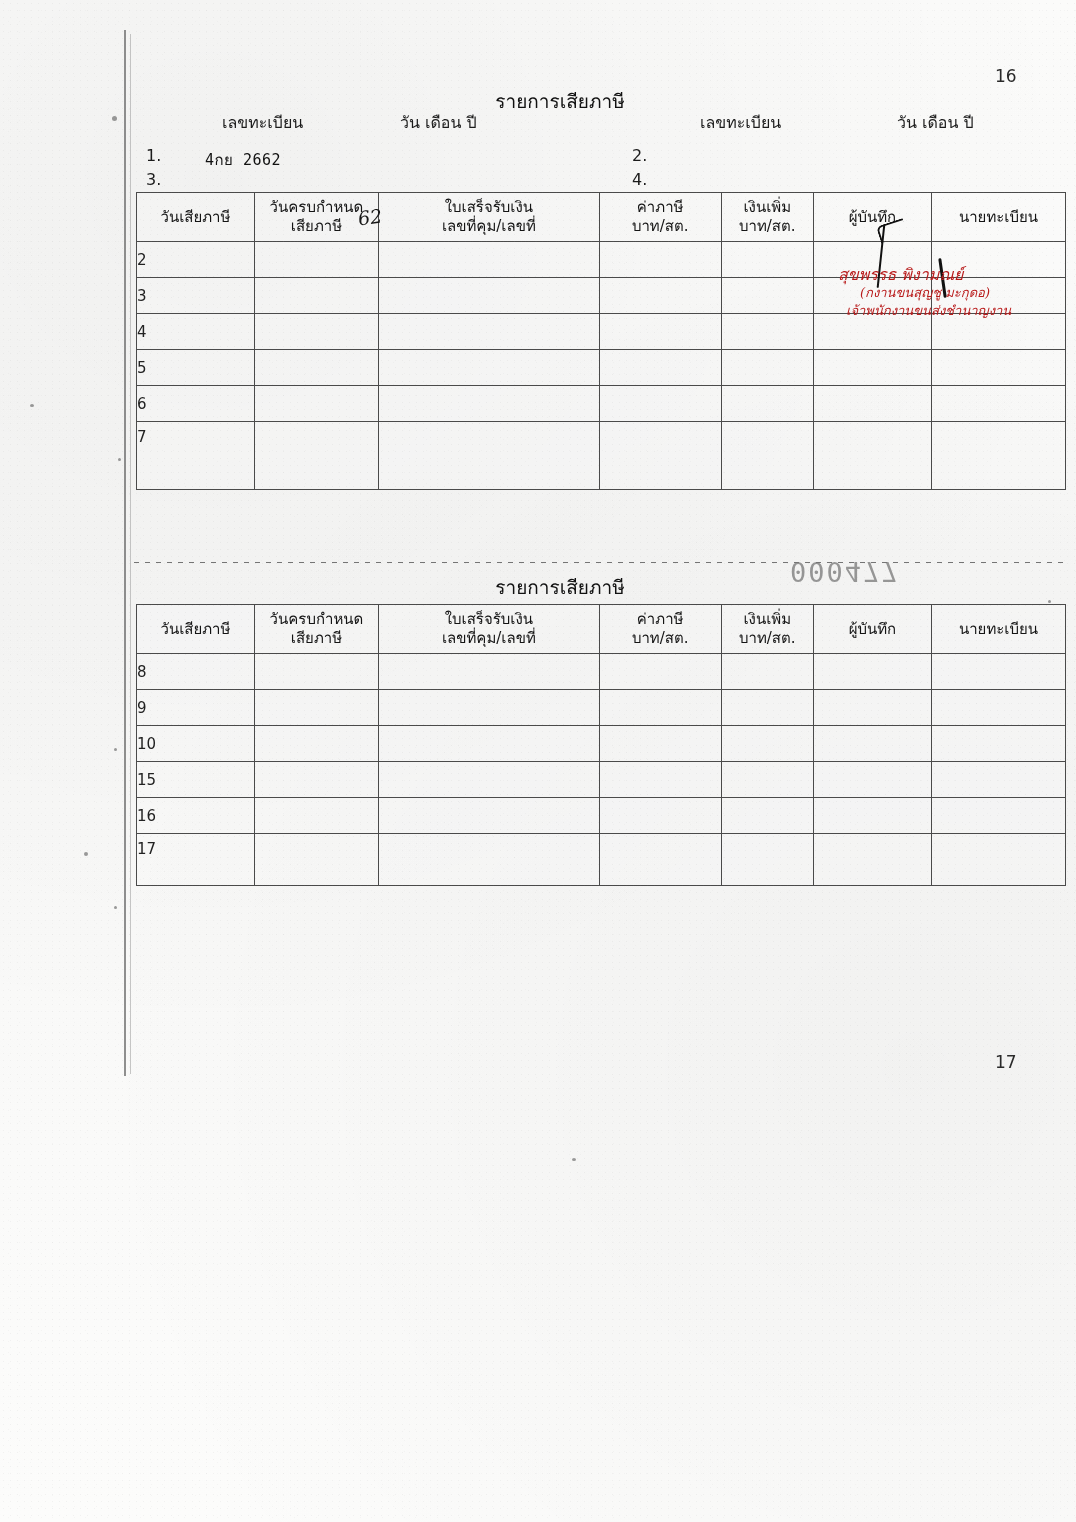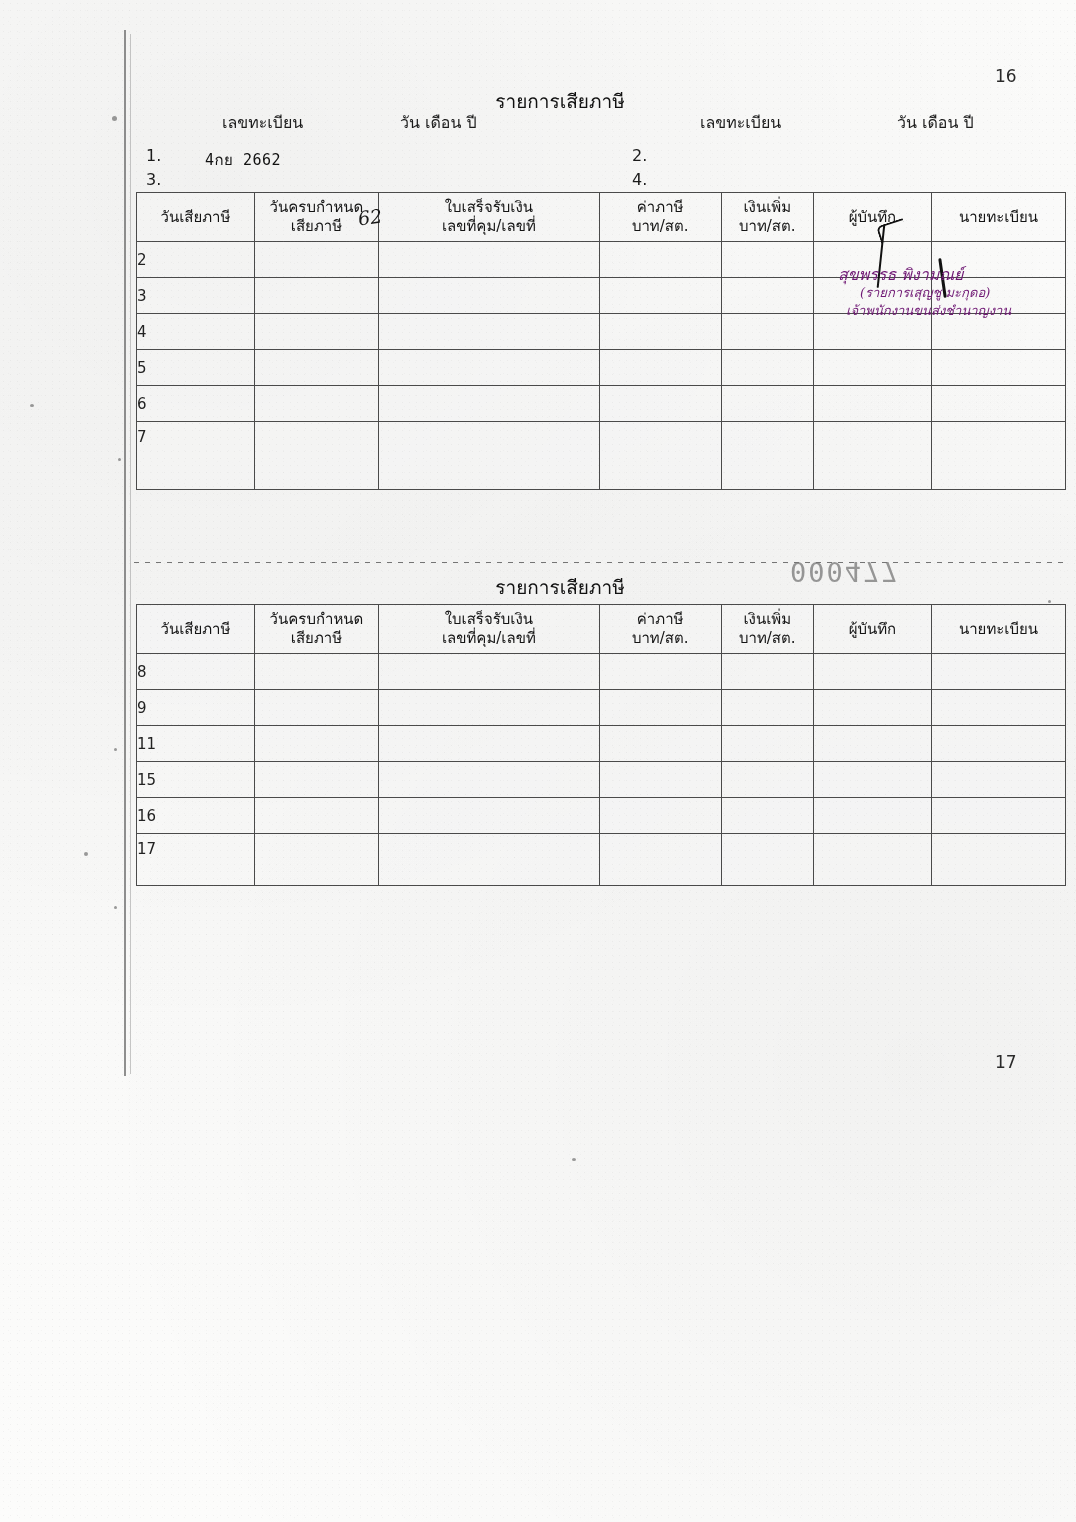--- a/index.html
+++ b/index.html
@@ -114,21 +114,21 @@
   }
   .tear-ghost{
     position:absolute;left:790px;top:556px;font-size:27px;color:#777;
     font-family:"DejaVu Sans Mono","Liberation Mono",monospace;
     transform:scaleY(-1);opacity:.75;letter-spacing:2px;
   }
 
   
   .sig{
     position:absolute;font-family:"DejaVu Serif","Liberation Serif",serif;
-    color:#701a75;font-style:italic;
+    color:#b91c1c;font-style:italic;
   }
   .sig1{left:838px;top:262px;font-size:16px;}
   .sig2{left:860px;top:282px;font-size:13px;}
   .sig3{left:846px;top:300px;font-size:13px;}
   .stroke{
     position:absolute;left:880px;top:224px;width:2px;height:64px;
     background:#111;transform:rotate(6deg);border-radius:2px;
   }
   .stroke2{
     position:absolute;left:878px;top:222px;width:26px;height:16px;
@@ -270,21 +270,21 @@
         <td></td>
       </tr>
     </tbody>
   </table>
 
   <div class="hand62">62</div>
   <div class="stroke"></div>
   <div class="stroke2"></div>
   <div class="stroke3"></div>
   <div class="sig sig1">สุขพรรธ พิงามณย์</div>
-  <div class="sig sig2">(รายการเสุญชู มะกุดอ)</div>
+  <div class="sig sig2">(กงานขนสุญชู มะกุดอ)</div>
   <div class="sig sig3">เจ้าพนักงานขนส่งชำนาญงาน</div>
 
   <div class="tear"></div>
   <div class="tear-ghost">000477</div>
 
   <div class="title title2">รายการเสียภาษี</div>
 
   <table class="t" id="table2">
     <thead>
       <tr>
@@ -328,21 +328,21 @@
       <tr class="row-cell">
         <td class="idx"><span>9</span></td>
         <td></td>
         <td></td>
         <td></td>
         <td></td>
         <td></td>
         <td></td>
       </tr>
       <tr class="row-cell">
-        <td class="idx"><span>11</span></td>
+        <td class="idx"><span>10</span></td>
         <td></td>
         <td></td>
         <td></td>
         <td></td>
         <td></td>
         <td></td>
       </tr>
       <tr class="row-cell">
         <td class="idx"><span>15</span></td>
         <td></td>

